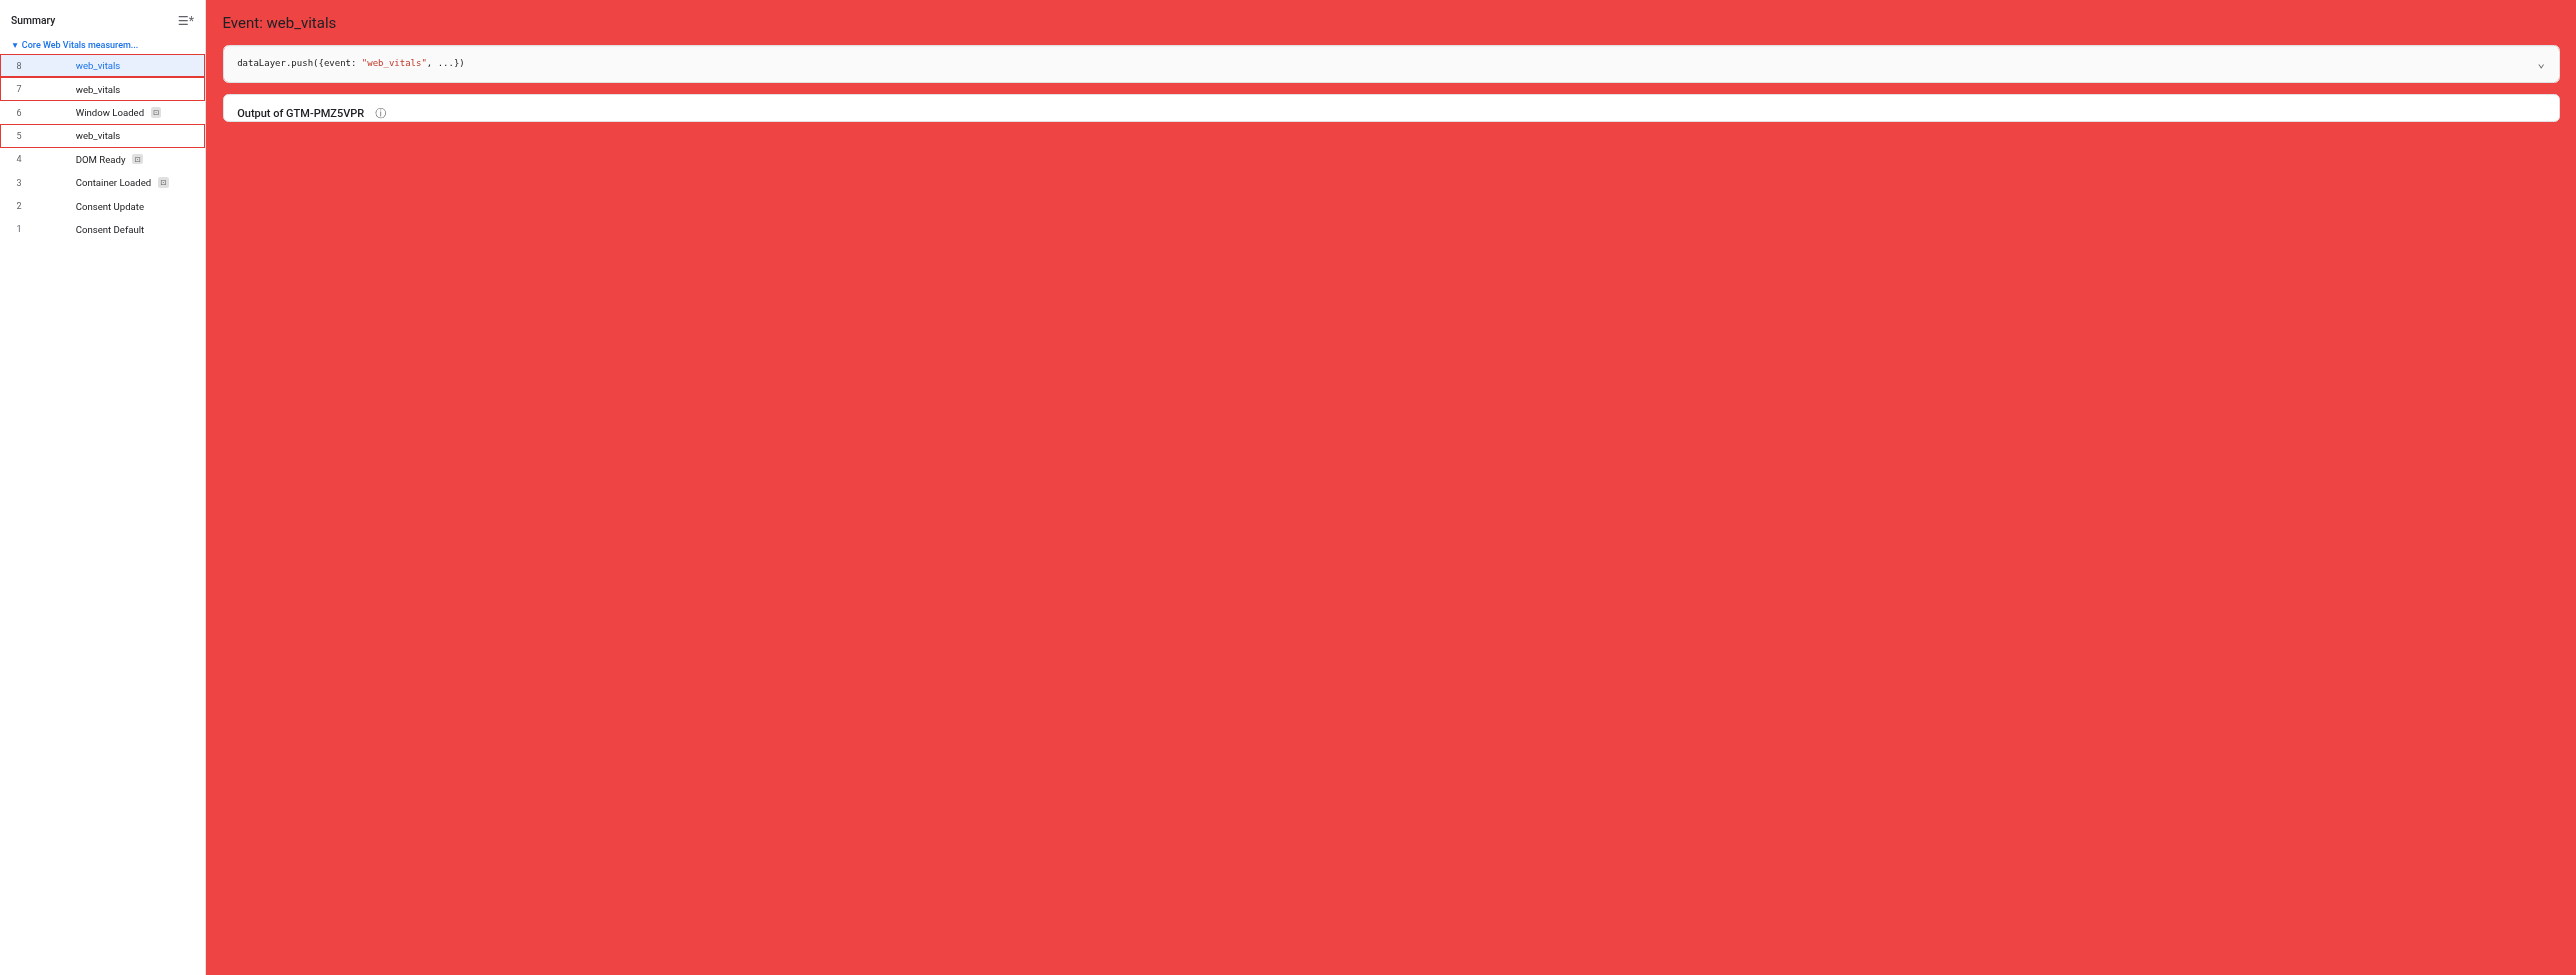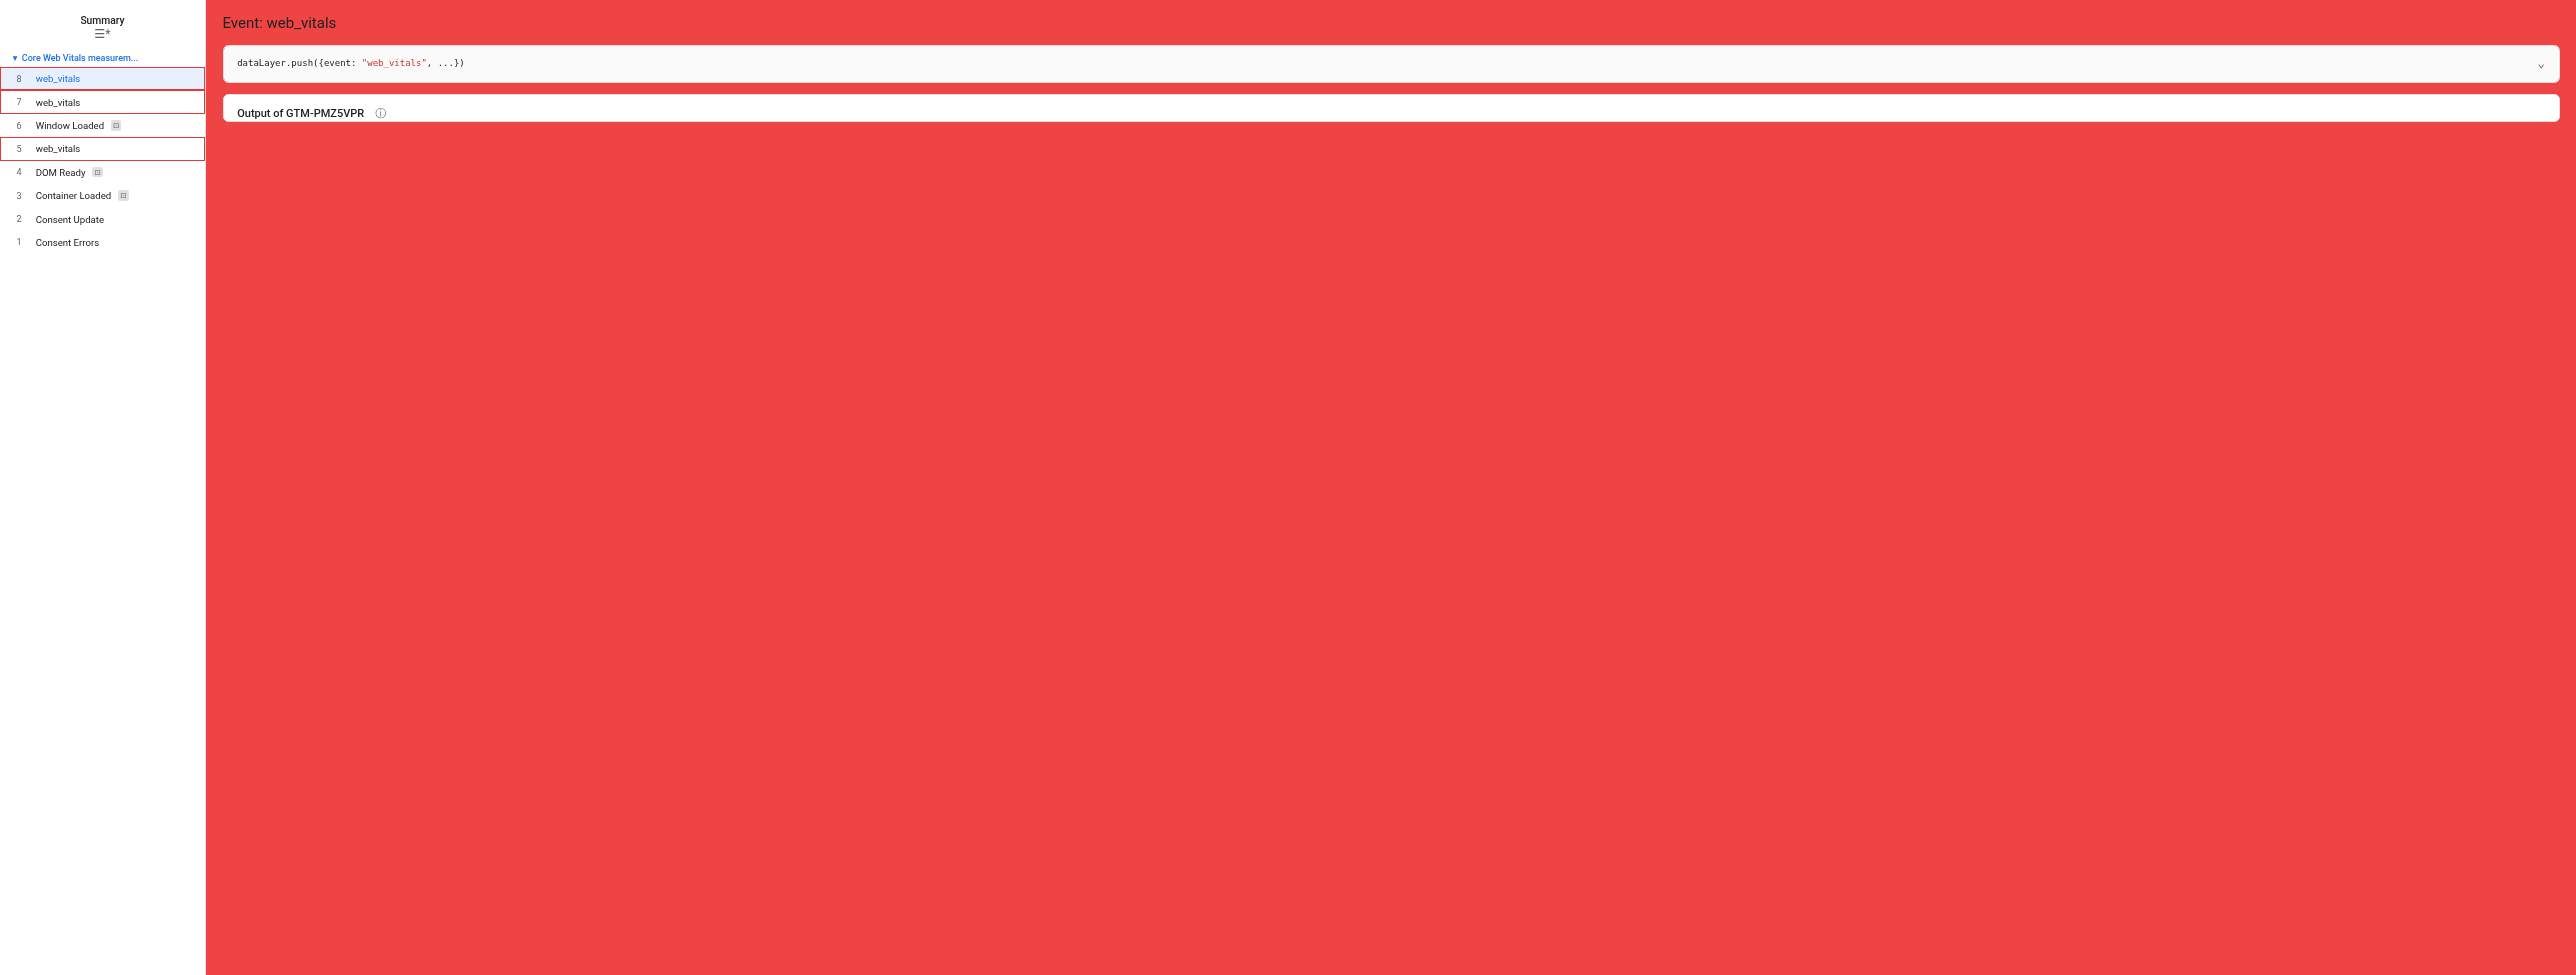--- a/index.html
+++ b/index.html
@@ -22,21 +22,20 @@
       flex-direction: column;
       padding: 11px 0;
       overflow-y: auto;
     }
 
     .sidebar-header {
       display: flex;
       align-items: center;
       justify-content: space-between;
       padding: 2.7px 11px 8.2px 11px;
-      flex-direction: column;
     }
 
     .sidebar-header-title {
       font-size: 10.3px;
       color: #202124;
       font-weight: 500;
     }
 
     .sidebar-header-icon {
       color: #5f6368;
@@ -77,20 +76,21 @@
 
     .sidebar-item .item-number {
       color: #5f6368;
       min-width: 12.3px;
       font-size: 9px;
     }
 
     .sidebar-item .item-label {
       font-size: 9.6px;
       color: #202124;
+      margin-left: 40px;
     }
 
     .sidebar-item.active .item-label {
       color: #1a73e8;
     }
 
     .sidebar-item.highlighted {
       outline: 1.4px solid #e53935;
       outline-offset: -1.4px;
     }
@@ -298,21 +298,21 @@
         <span class="item-number">3</span>
         <span class="item-label">Container Loaded</span>
         <span class="item-icon">⊡</span>
       </div>
       <div class="sidebar-item">
         <span class="item-number">2</span>
         <span class="item-label">Consent Update</span>
       </div>
       <div class="sidebar-item">
         <span class="item-number">1</span>
-        <span class="item-label">Consent Errors</span>
+        <span class="item-label">Consent Default</span>
       </div>
     </div>
 </aside>
 
 <main class="main-content">
   <h1 class="page-title">Event: web_vitals</h1>
 
   <div class="card">
     <div class="api-call-code">
       <span class="code-text">

